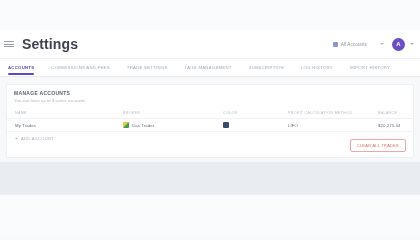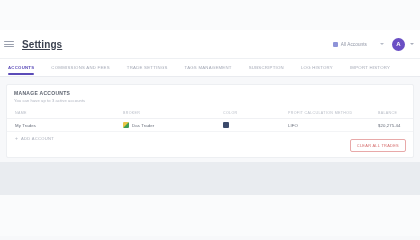--- a/index.html
+++ b/index.html
@@ -46,25 +46,24 @@
   }
   .hamburger i {
     display: block;
     height: 1px;
     background: #9aa0ae;
     border-radius: 1px;
   }
 
   .page-title {
     margin-left: 8px;
-    font-size: 10px;
+    font-size: 14px;
     font-weight: bold;
     color: #3c4250;
     letter-spacing: 0.1px;
-    text-decoration: underline;
   }
 
   .header-right {
     margin-left: auto;
     margin-right: 6px;
     display: flex;
     align-items: center;
     gap: 5px;
   }
 

